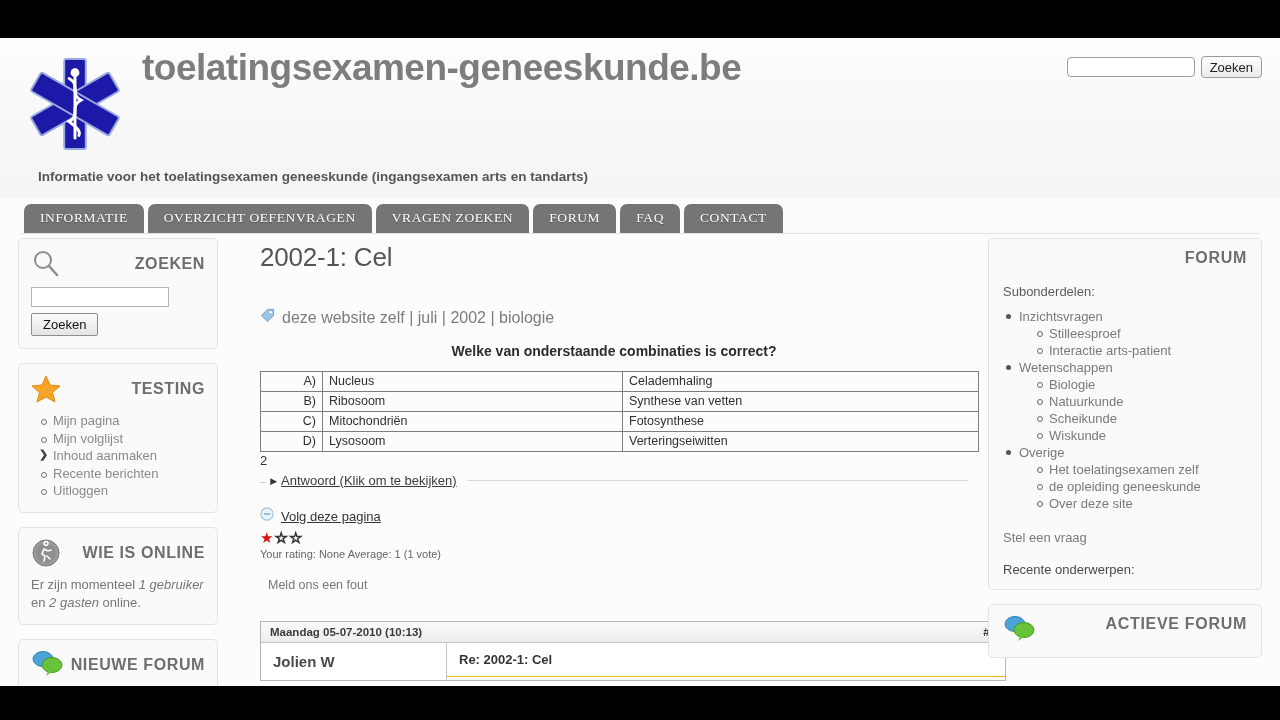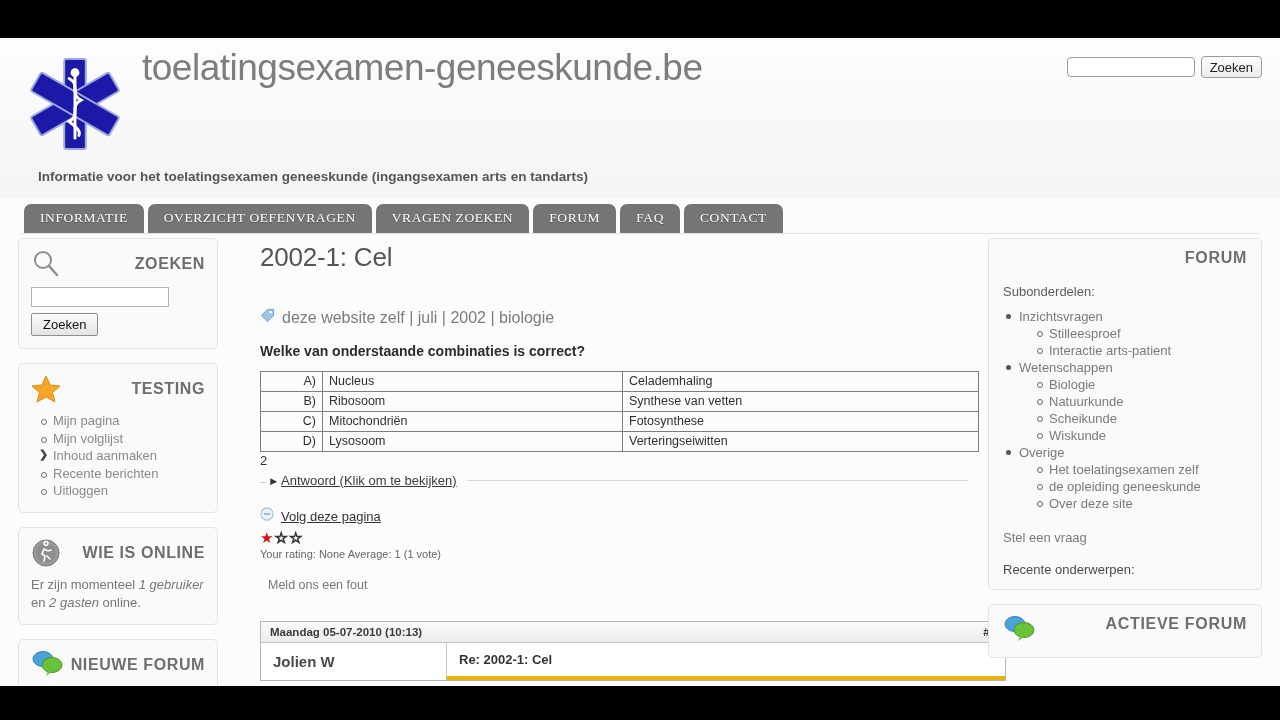--- a/index.html
+++ b/index.html
@@ -37,21 +37,21 @@
     background: linear-gradient(to bottom, #fdfdfd 0%, #f4f4f4 100%);
   }
   .logo-wrap {
     position: absolute; left: 26px; top: 17px;
     width: 98px; height: 98px;
   }
   .site-title {
     position: absolute; left: 142px; top: 8px;
     width: 620px;
     font-size: 37px;
-    font-weight: normal;
+    font-weight: bold;
     color: #7d7d7d;
     line-height: 43px;
     letter-spacing: -0.5px;
   }
   .site-slogan {
     position: absolute; left: 38px; top: 131px;
     font-size: 13.5px;
     color: #555;
     font-weight: bold;
   }
@@ -202,20 +202,21 @@
     display: flex; align-items: center; gap: 7px;
     margin-top: 35px;
     font-size: 16px;
     color: #7c7c7c;
   }
   .question-text {
     font-size: 14px;
     font-weight: bold;
     color: #2c2c2c;
     margin-top: 16px;
+    text-align: center;
   }
   table.answers {
     margin-top: 12px;
     width: 718px;
     border-collapse: collapse;
     table-layout: fixed;
   }
   table.answers td {
     border: 1px solid #7e7e7e;
     font-size: 12.5px;
@@ -286,21 +287,21 @@
   .post-author {
     width: 186px;
     border-right: 1px solid #c4c4c4;
     padding: 10px 12px;
   }
   .author-name { font-size: 15px; font-weight: bold; color: #4a4a4a; }
   .post-content { flex: 1; }
   .post-subject {
     font-size: 13px; font-weight: bold; color: #343434;
     padding: 9px 12px 9px 12px;
-    border-bottom: 4px solid #eab308;
+    border-bottom: 1px solid #eab308;
   }
 
   
   .rblock {
     background: #fafafa;
     border: 1px solid #e3e3e3;
     border-radius: 5px;
     padding: 10px 14px 12px 14px;
     margin-bottom: 14px;
   }

